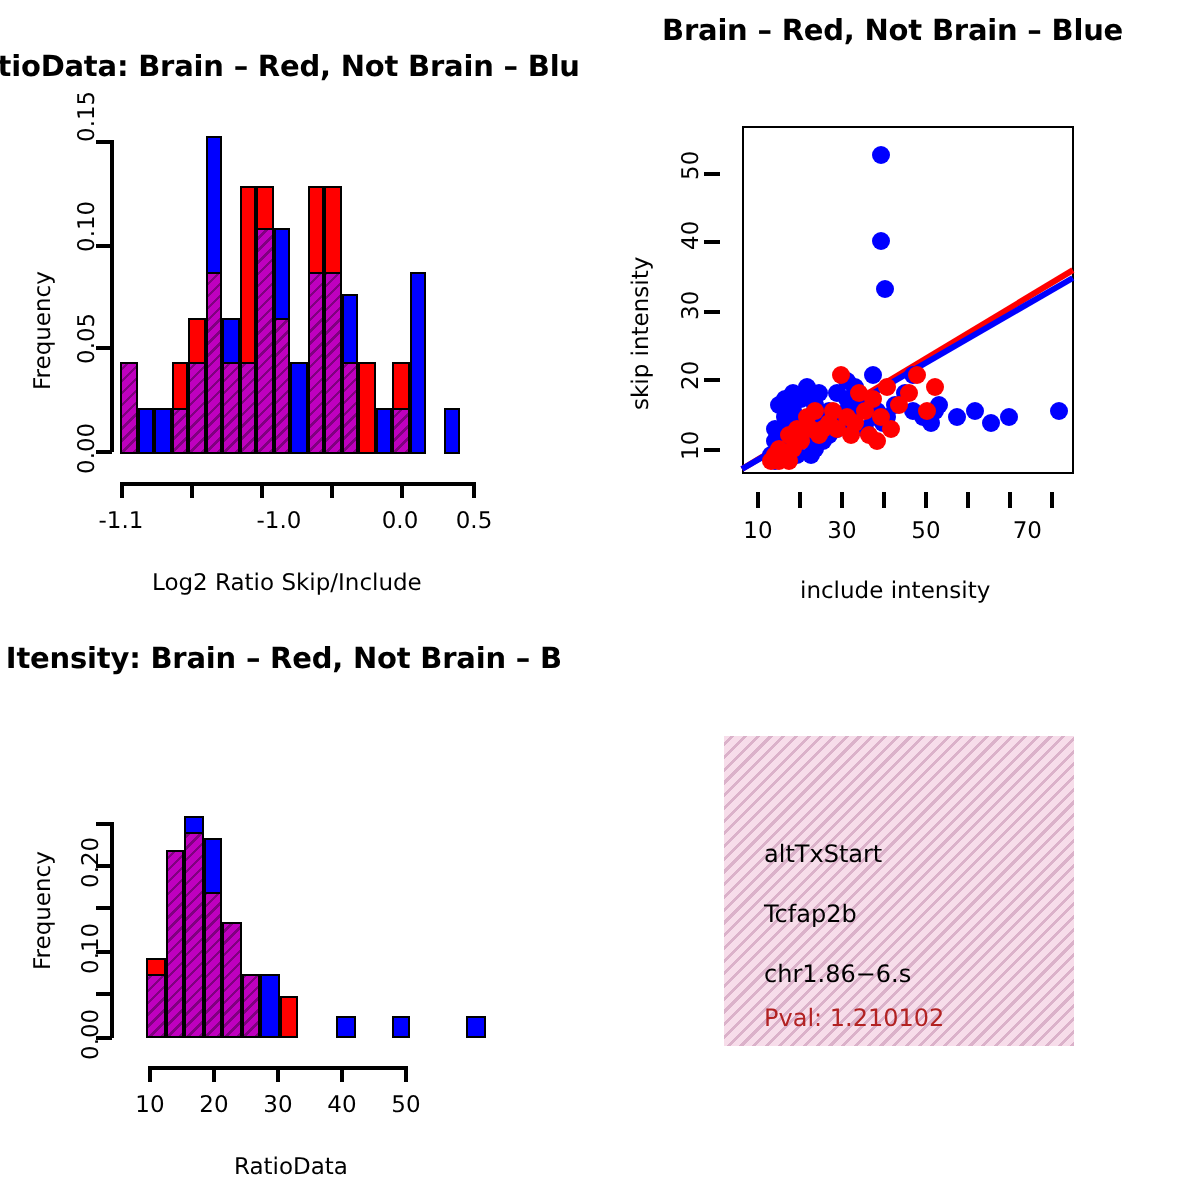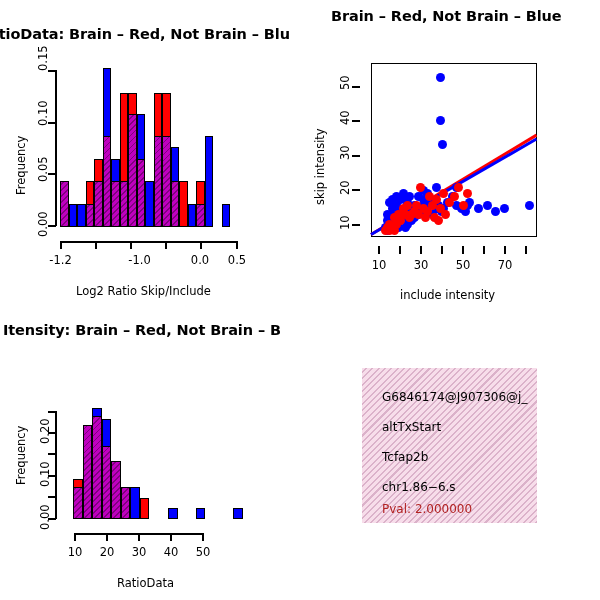--- a/index.html
+++ b/index.html
@@ -177,21 +177,21 @@
   <div class="bar bar-blue" style="left:222px; top:204px; width:8px;  height:23px;"></div>
 
   <div class="axis-line" style="left:60px; top:241px; width:178px; height:1.6px;"></div>
   <div class="axis-line" style="left:60px;  top:241px; width:1.6px; height:8px;"></div>
   <div class="axis-line" style="left:95px;  top:241px; width:1.6px; height:8px;"></div>
   <div class="axis-line" style="left:130px; top:241px; width:1.6px; height:8px;"></div>
   <div class="axis-line" style="left:165px; top:241px; width:1.6px; height:8px;"></div>
   <div class="axis-line" style="left:200px; top:241px; width:1.6px; height:8px;"></div>
   <div class="axis-line" style="left:236px; top:241px; width:1.6px; height:8px;"></div>
 
-  <div class="tick-label" style="left:43px;  top:253px; width:35px;">-1.2</div>
+  <div class="tick-label" style="left:43px;  top:253px; width:35px;">-1.1</div>
   <div class="tick-label" style="left:122px; top:253px; width:35px;">-1.0</div>
   <div class="tick-label" style="left:184px; top:253px; width:32px;">0.0</div>
   <div class="tick-label" style="left:221px; top:253px; width:32px;">0.5</div>
 
   <div class="axis-label" style="left:76px; top:284px;">Log2 Ratio Skip/Include</div>
 </div>
 
 <div class="panel">
 
   <div class="title" style="left:331px; top:8px;">Brain – Red, Not Brain – Blue</div>
@@ -327,21 +327,21 @@
   <div class="axis-line" style="left:420px; top:246px; width:1.6px; height:8px;"></div>
   <div class="axis-line" style="left:441px; top:246px; width:1.6px; height:8px;"></div>
   <div class="axis-line" style="left:462px; top:246px; width:1.6px; height:8px;"></div>
   <div class="axis-line" style="left:483px; top:246px; width:1.6px; height:8px;"></div>
   <div class="axis-line" style="left:504px; top:246px; width:1.6px; height:8px;"></div>
   <div class="axis-line" style="left:525px; top:246px; width:1.6px; height:8px;"></div>
 
   <div class="tick-label" style="left:363px; top:258px; width:32px;">10</div>
   <div class="tick-label" style="left:405px; top:258px; width:32px;">30</div>
   <div class="tick-label" style="left:447px; top:258px; width:32px;">50</div>
-  <div class="tick-label" style="left:489px; top:258px; width:32px;">70</div>
+  <div class="tick-label" style="left:489px; top:258px; width:32px;text-align:right;">70</div>
 
   <div class="axis-label" style="left:400px; top:288px;">include intensity</div>
 </div>
 
 <div class="panel">
 
   <div class="title" style="left:-22px; top:322px;">ne Itensity: Brain – Red, Not Brain – B</div>
 
   <div class="axis-label-v" style="left:14px; top:485px;">Frequency</div>
 
@@ -395,18 +395,17 @@
   <div class="tick-label" style="left:59px;  top:545px; width:32px;">10</div>
   <div class="tick-label" style="left:91px;  top:545px; width:32px;">20</div>
   <div class="tick-label" style="left:123px; top:545px; width:32px;">30</div>
   <div class="tick-label" style="left:155px; top:545px; width:32px;">40</div>
   <div class="tick-label" style="left:187px; top:545px; width:32px;">50</div>
 
   <div class="axis-label" style="left:117px; top:576px;">RatioData</div>
 </div>
 
 <div class="infobox" style="left:362px; top:368px; width:175px; height:155px;">
-  <div class="infoline" style="left:20px; top:22px;">G6846174@J907306@j_</div>
   <div class="infoline" style="left:20px; top:52px;">altTxStart</div>
   <div class="infoline" style="left:20px; top:82px;">Tcfap2b</div>
   <div class="infoline" style="left:20px; top:112px;">chr1.86−6.s</div>
-  <div class="infoline pval" style="left:20px; top:134px;">Pval: 2.000000</div>
+  <div class="infoline pval" style="left:20px; top:134px;">Pval: 1.210102</div>
 </div>
 
 </body></html>

